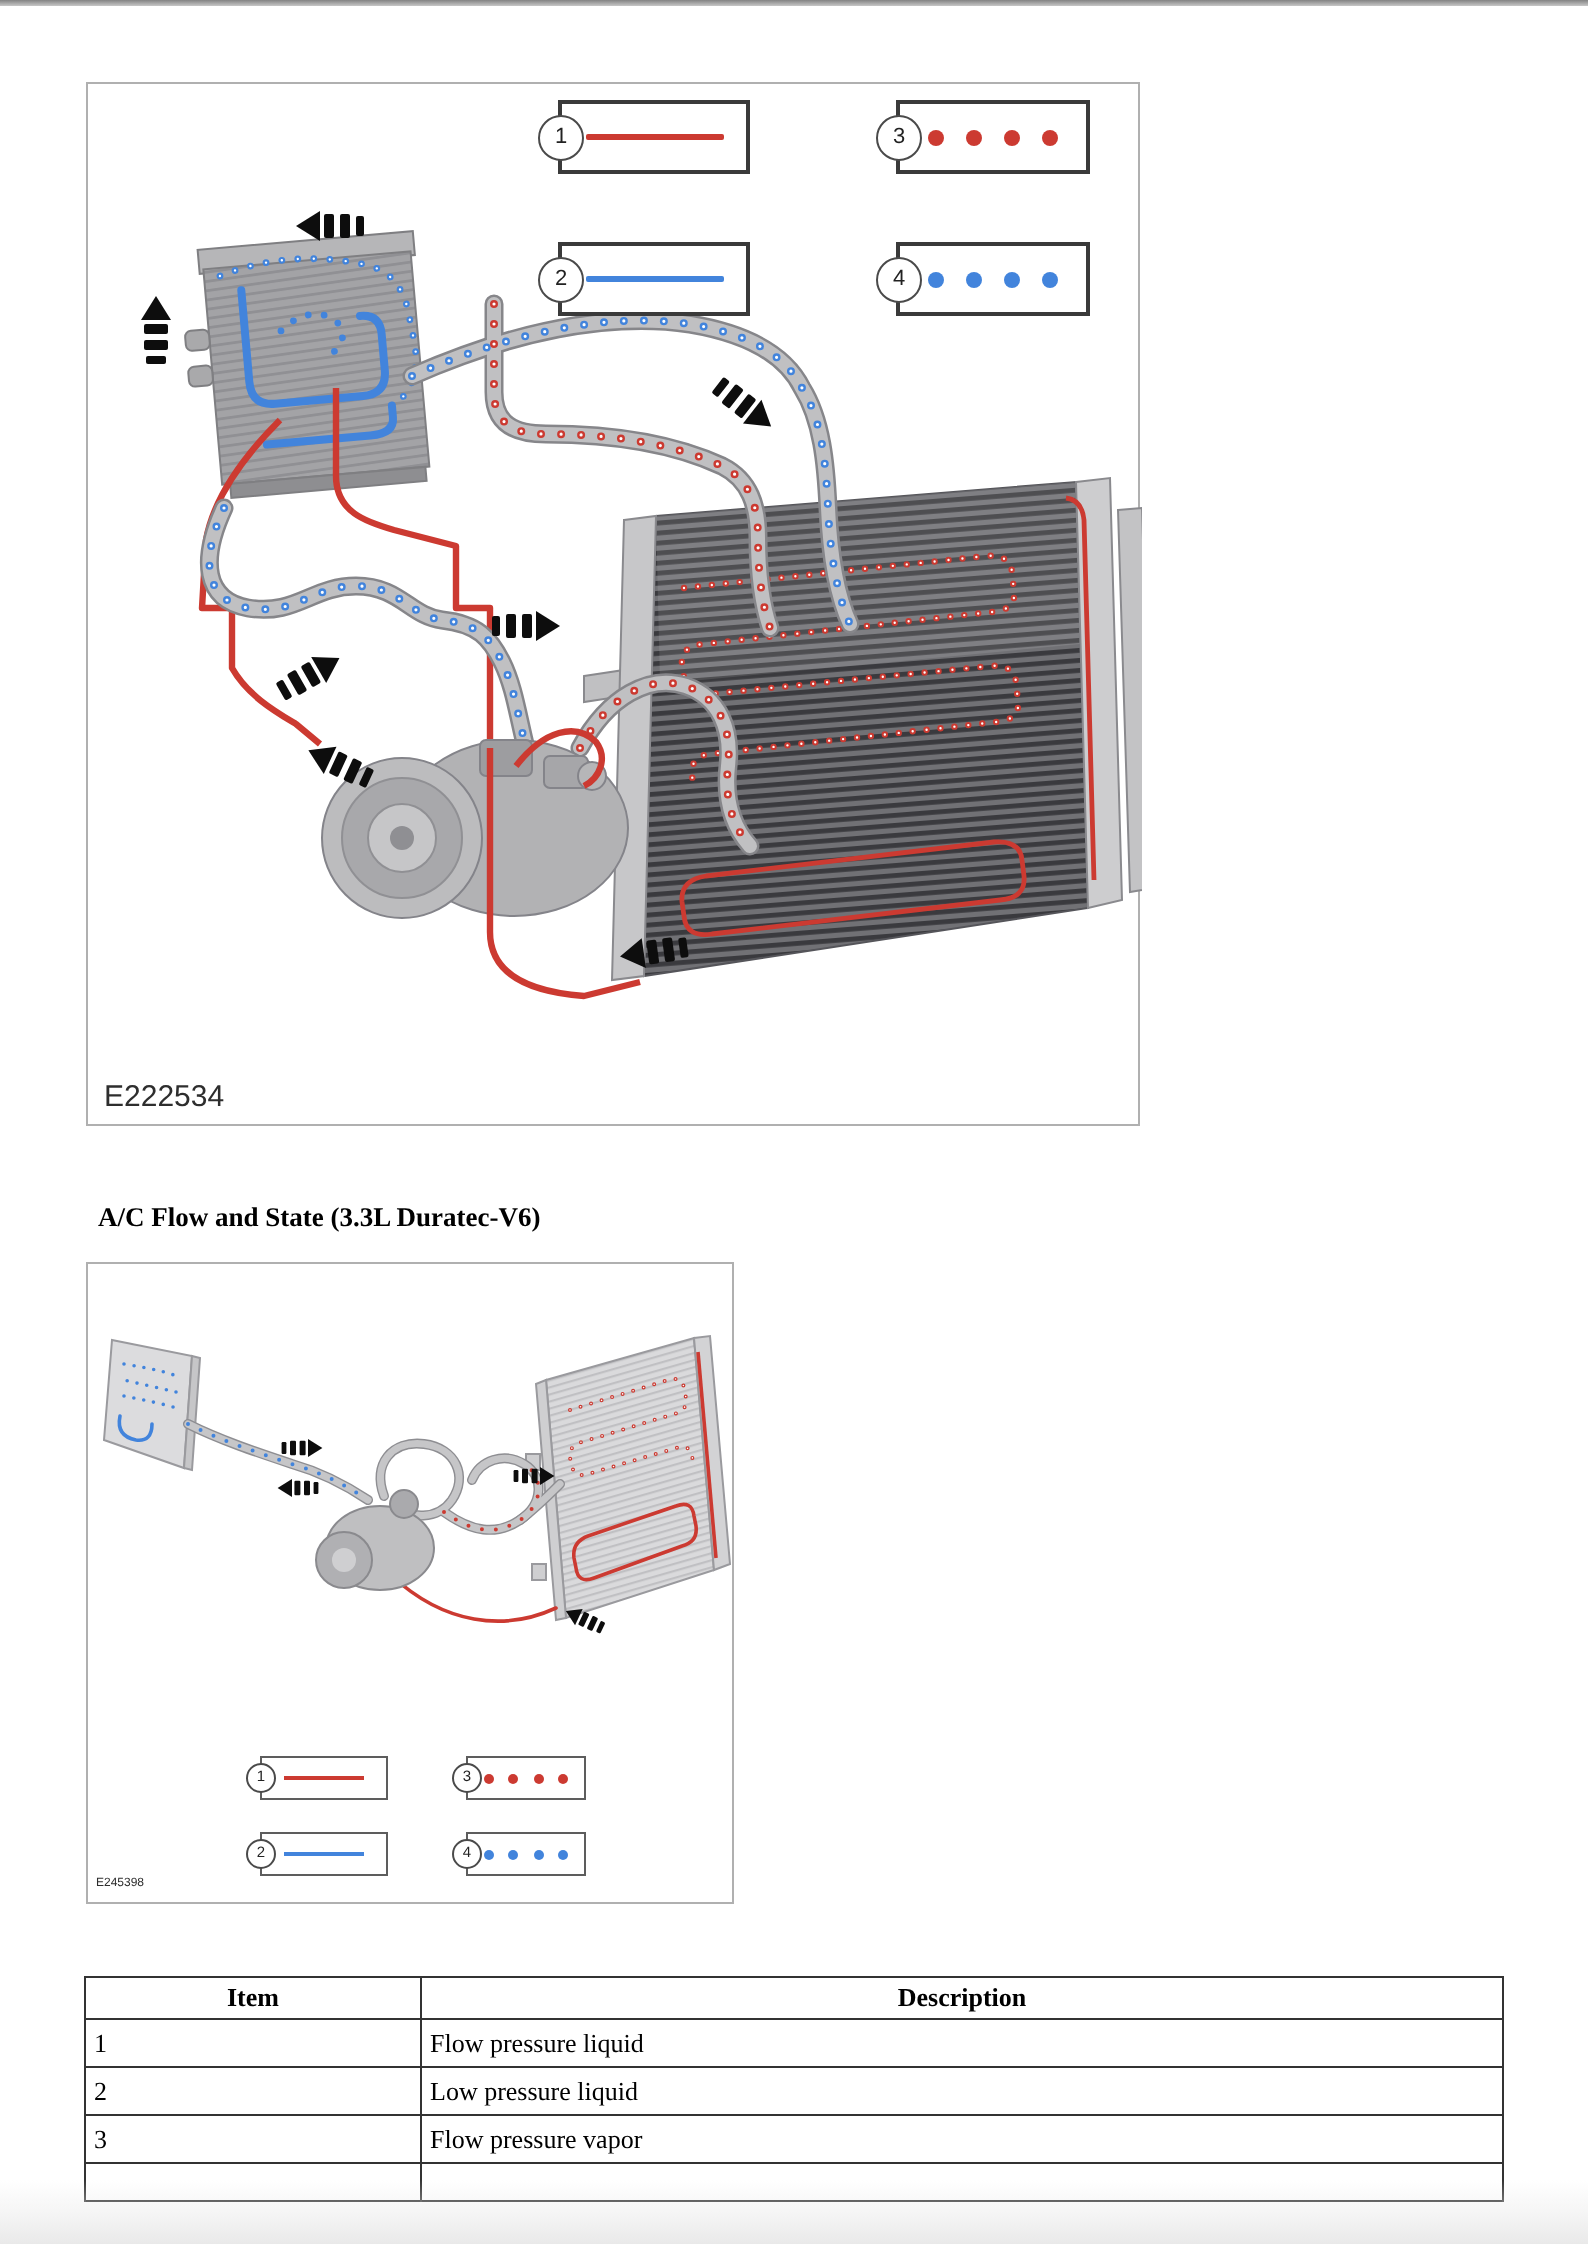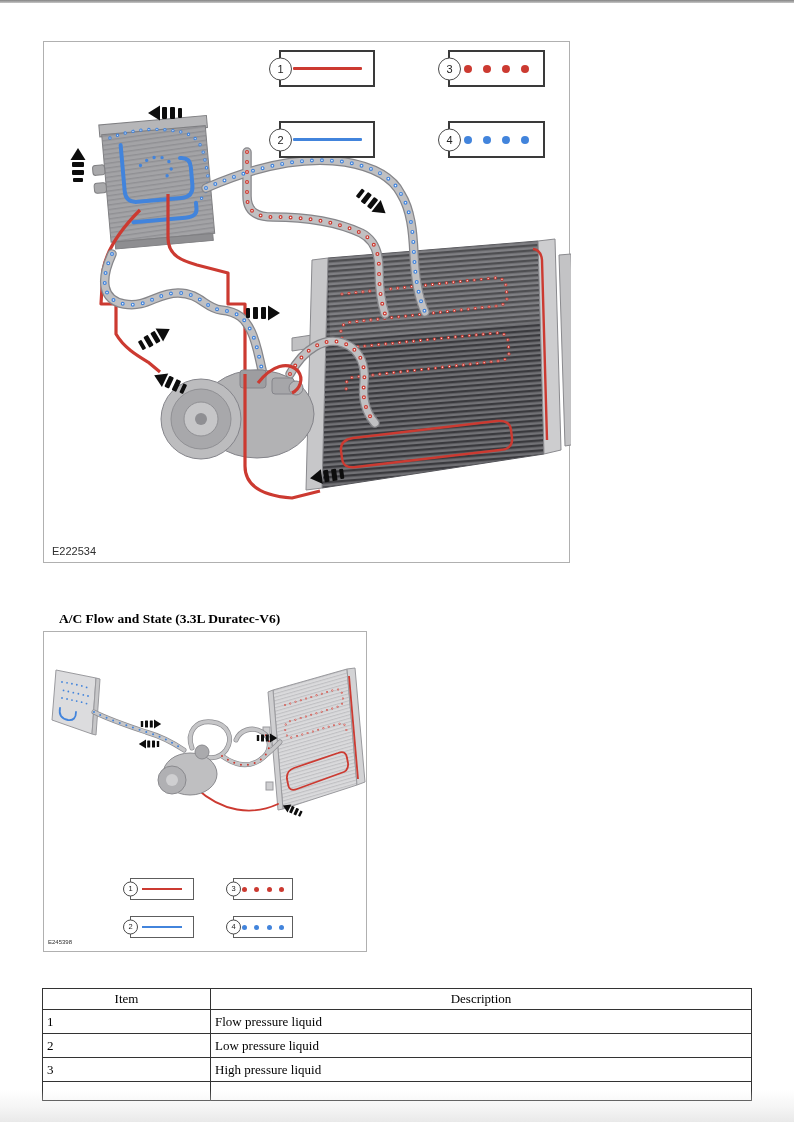--- a/index.html
+++ b/index.html
@@ -9,21 +9,21 @@
             background:linear-gradient(to bottom,#838383,#c7c7c7);}
   .bottom-fade{position:absolute;left:0;top:1090px;width:794px;height:32px;pointer-events:none;
             background:linear-gradient(to bottom,rgba(236,236,236,0) 0%,rgba(236,236,236,.55) 55%,#e9e9e9 100%);}
 
   
   .fig{position:absolute;background:#fff;border:1px solid #b0b0b0;box-sizing:border-box;margin:0;}
   .fig1{left:43px;top:41px;width:527px;height:522px;}
   .fig2{left:43px;top:631px;width:324px;height:321px;}
   .fig svg{position:absolute;left:0;top:0;}
   .fig-label{position:absolute;font-family:"Liberation Sans",sans-serif;color:#2e2e2e;}
-  .fig1-label{left:8px;bottom:5px;font-size:11px;}
+  .fig1-label{left:8px;bottom:5px;font-size:15px;}
   .fig2-label{left:4px;bottom:6px;font-size:6px;}
 
   
   .lg{position:absolute;background:#fff;border:2px solid #3a3a3a;box-sizing:border-box;
       display:flex;align-items:center;justify-content:center;}
   .l1{left:235px;top:8px;width:96px;height:37px;}
   .l2{left:235px;top:79px;width:96px;height:37px;}
   .l3{left:404px;top:8px;width:97px;height:37px;}
   .l4{left:404px;top:79px;width:97px;height:37px;}
   .lgc{position:absolute;left:-12px;top:50%;transform:translateY(-50%);width:21px;height:21px;
@@ -47,27 +47,27 @@
   .sgc{position:absolute;left:-8px;top:50%;transform:translateY(-50%);width:13px;height:13px;
        border:1px solid #4a4a4a;border-radius:50%;background:#fff;z-index:2;
        font:7.5px/12px "Liberation Sans",sans-serif;text-align:center;color:#222;}
   .sgline{width:40px;height:2px;}
   .sgdots{display:flex;width:100%;padding:0 8px;justify-content:space-between;box-sizing:border-box;}
   .sgdots i{width:5px;height:5px;border-radius:50%;display:block;}
   .sgdots.red i{background:#cc3a31;}
   .sgdots.blue i{background:#4284dc;}
 
   
-  .heading{position:absolute;left:43px;top:595px;margin:16px;font-size:13.5px;font-weight:bold;
+  .heading{position:absolute;left:43px;top:595px;margin:6px;font-size:13.5px;font-weight:bold;
            color:#000;font-family:"Liberation Serif",serif;}
 
   
   .itemtable{position:absolute;left:42px;top:988px;width:710px;border-collapse:collapse;
              border:1.5px solid #222;font-family:"Liberation Serif",serif;color:#000;}
-  .itemtable th{border:1px solid #333;font-size:13px;font-weight:normal;height:20px;text-align:center;padding:0;}
+  .itemtable th{border:1px solid #333;font-size:13px;font-weight:bold;height:20px;text-align:center;padding:0;}
   .itemtable td{border:1px solid #333;font-size:13px;height:21px;text-align:left;padding:1px 2px 1px 4px;}
   .col-item{width:167px;}
   .itemtable tr.partial td{border-bottom:none;height:16px;}
 </style>
 </head>
 <body>
 
 <div class="page">
   <div class="top-edge"></div>
 
@@ -329,21 +329,21 @@
       <tr>
         <td>1</td>
         <td>Flow pressure liquid</td>
       </tr>
       <tr>
         <td>2</td>
         <td>Low pressure liquid</td>
       </tr>
       <tr>
         <td>3</td>
-        <td>High pressure liquid</td>
+        <td>Flow pressure vapor</td>
       </tr>
       <tr class="partial">
         <td></td>
         <td></td>
       </tr>
     </tbody>
   </table>
 
   <div class="bottom-fade"></div>
 </div>

